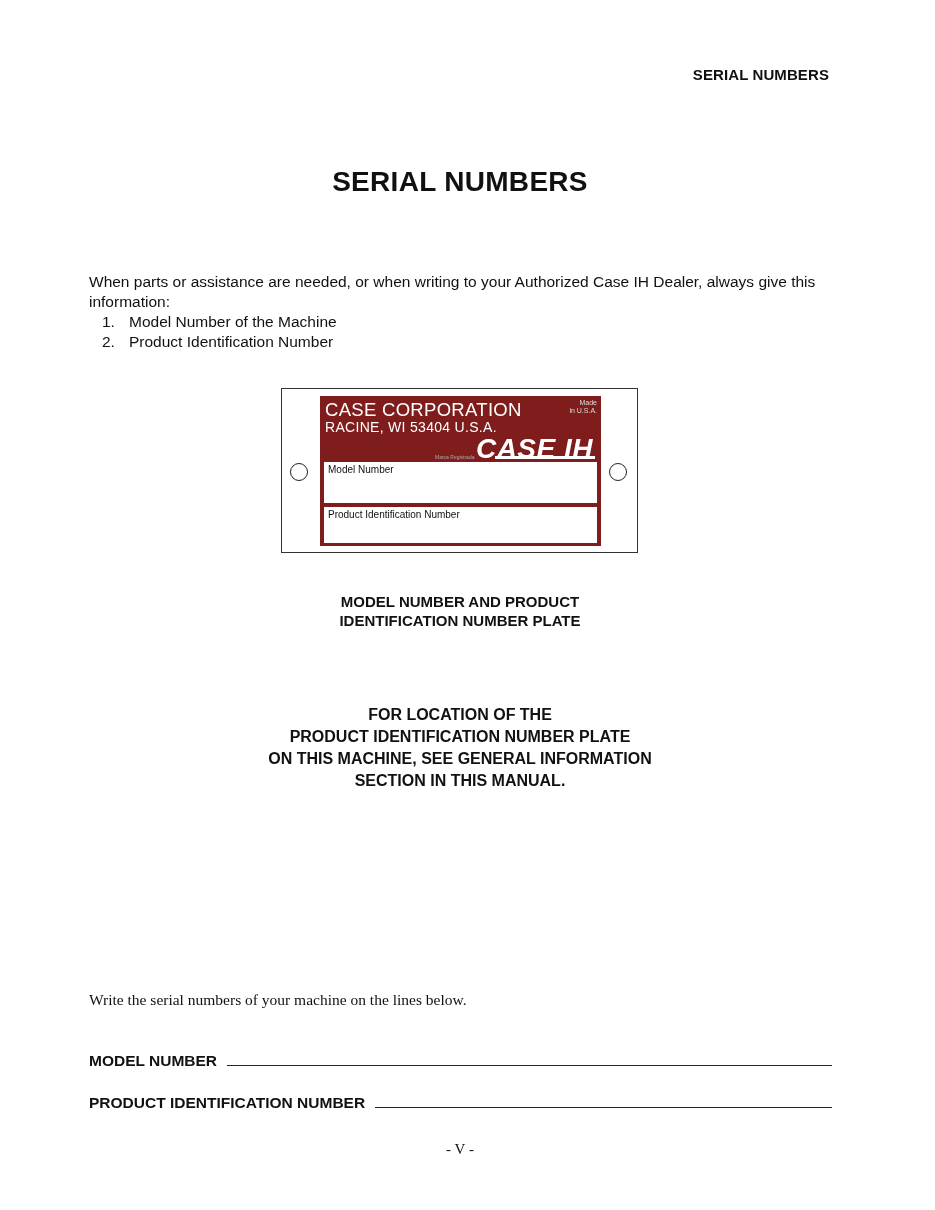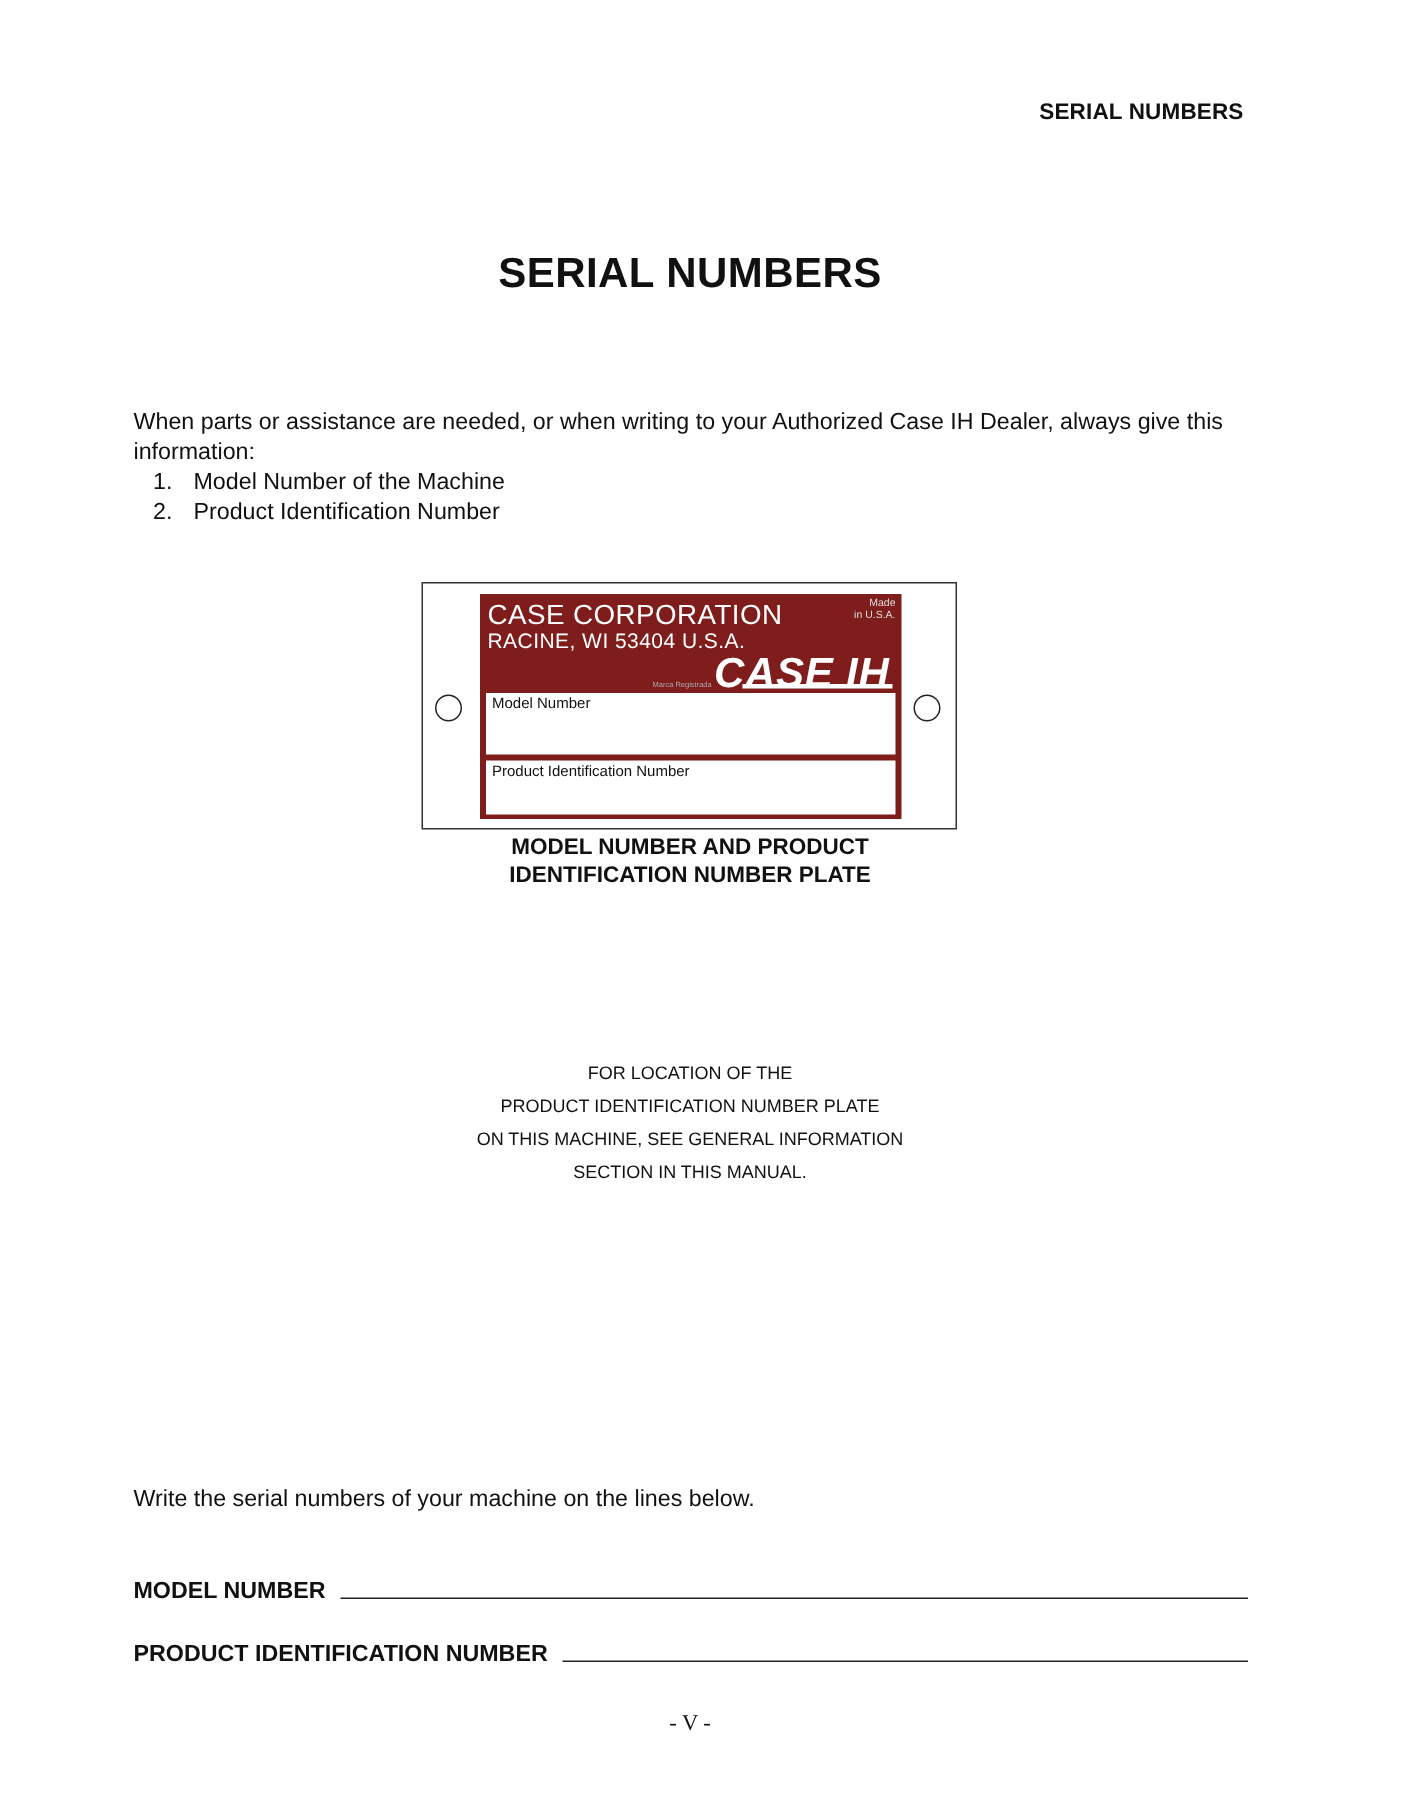--- a/index.html
+++ b/index.html
@@ -139,43 +139,44 @@
     .plate-field.pin { top: 111px; height: 36px; }
     .plate-field-label {
       position: absolute;
       top: 2px;
       left: 4px;
       font-size: 10px;
       color: #111;
     }
     .caption {
       position: absolute;
-      top: 555px;
+      top: 592px;
       left: 0;
       width: 920px;
       text-align: center;
       font-weight: bold;
       font-size: 15px;
       line-height: 19px;
     }
     .location-note {
       position: absolute;
       top: 704px;
       left: 0;
       width: 920px;
       text-align: center;
-      font-weight: normal;
-      font-size: 12px;
+      font-weight: bold;
+      font-size: 16px;
       line-height: 22px;
     }
     .write-instr {
       position: absolute;
       top: 991px;
       left: 89px;
       font-size: 15.5px;
+      font-family: Liberation Serif, serif;
     }
     .entry-row {
       position: absolute;
       left: 89px;
       display: flex;
       align-items: flex-end;
       font-weight: bold;
       font-size: 15.5px;
     }
     .entry-row.model { top: 1052px; width: 743px; }

